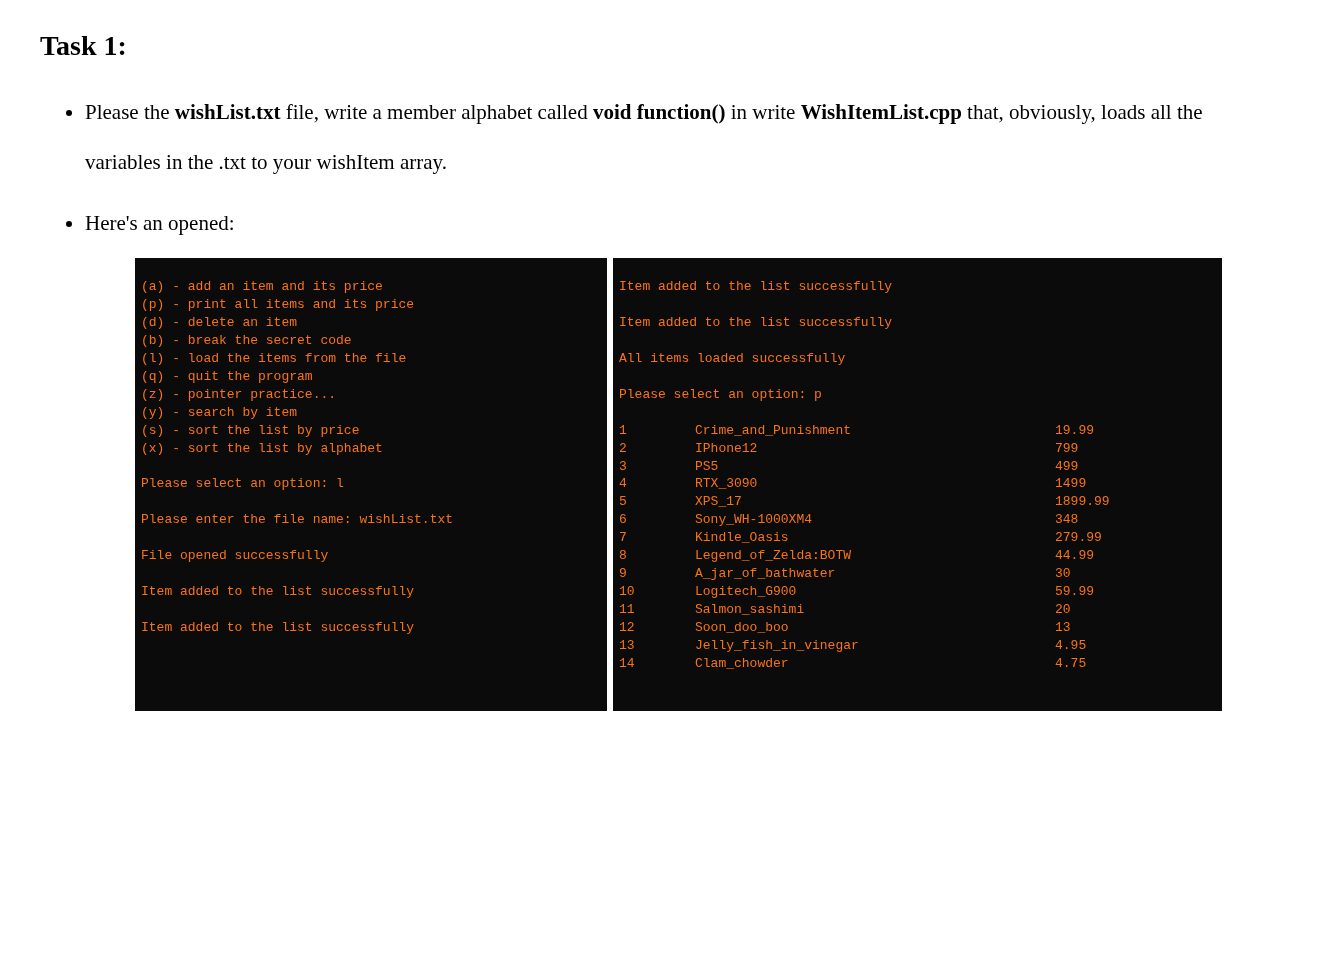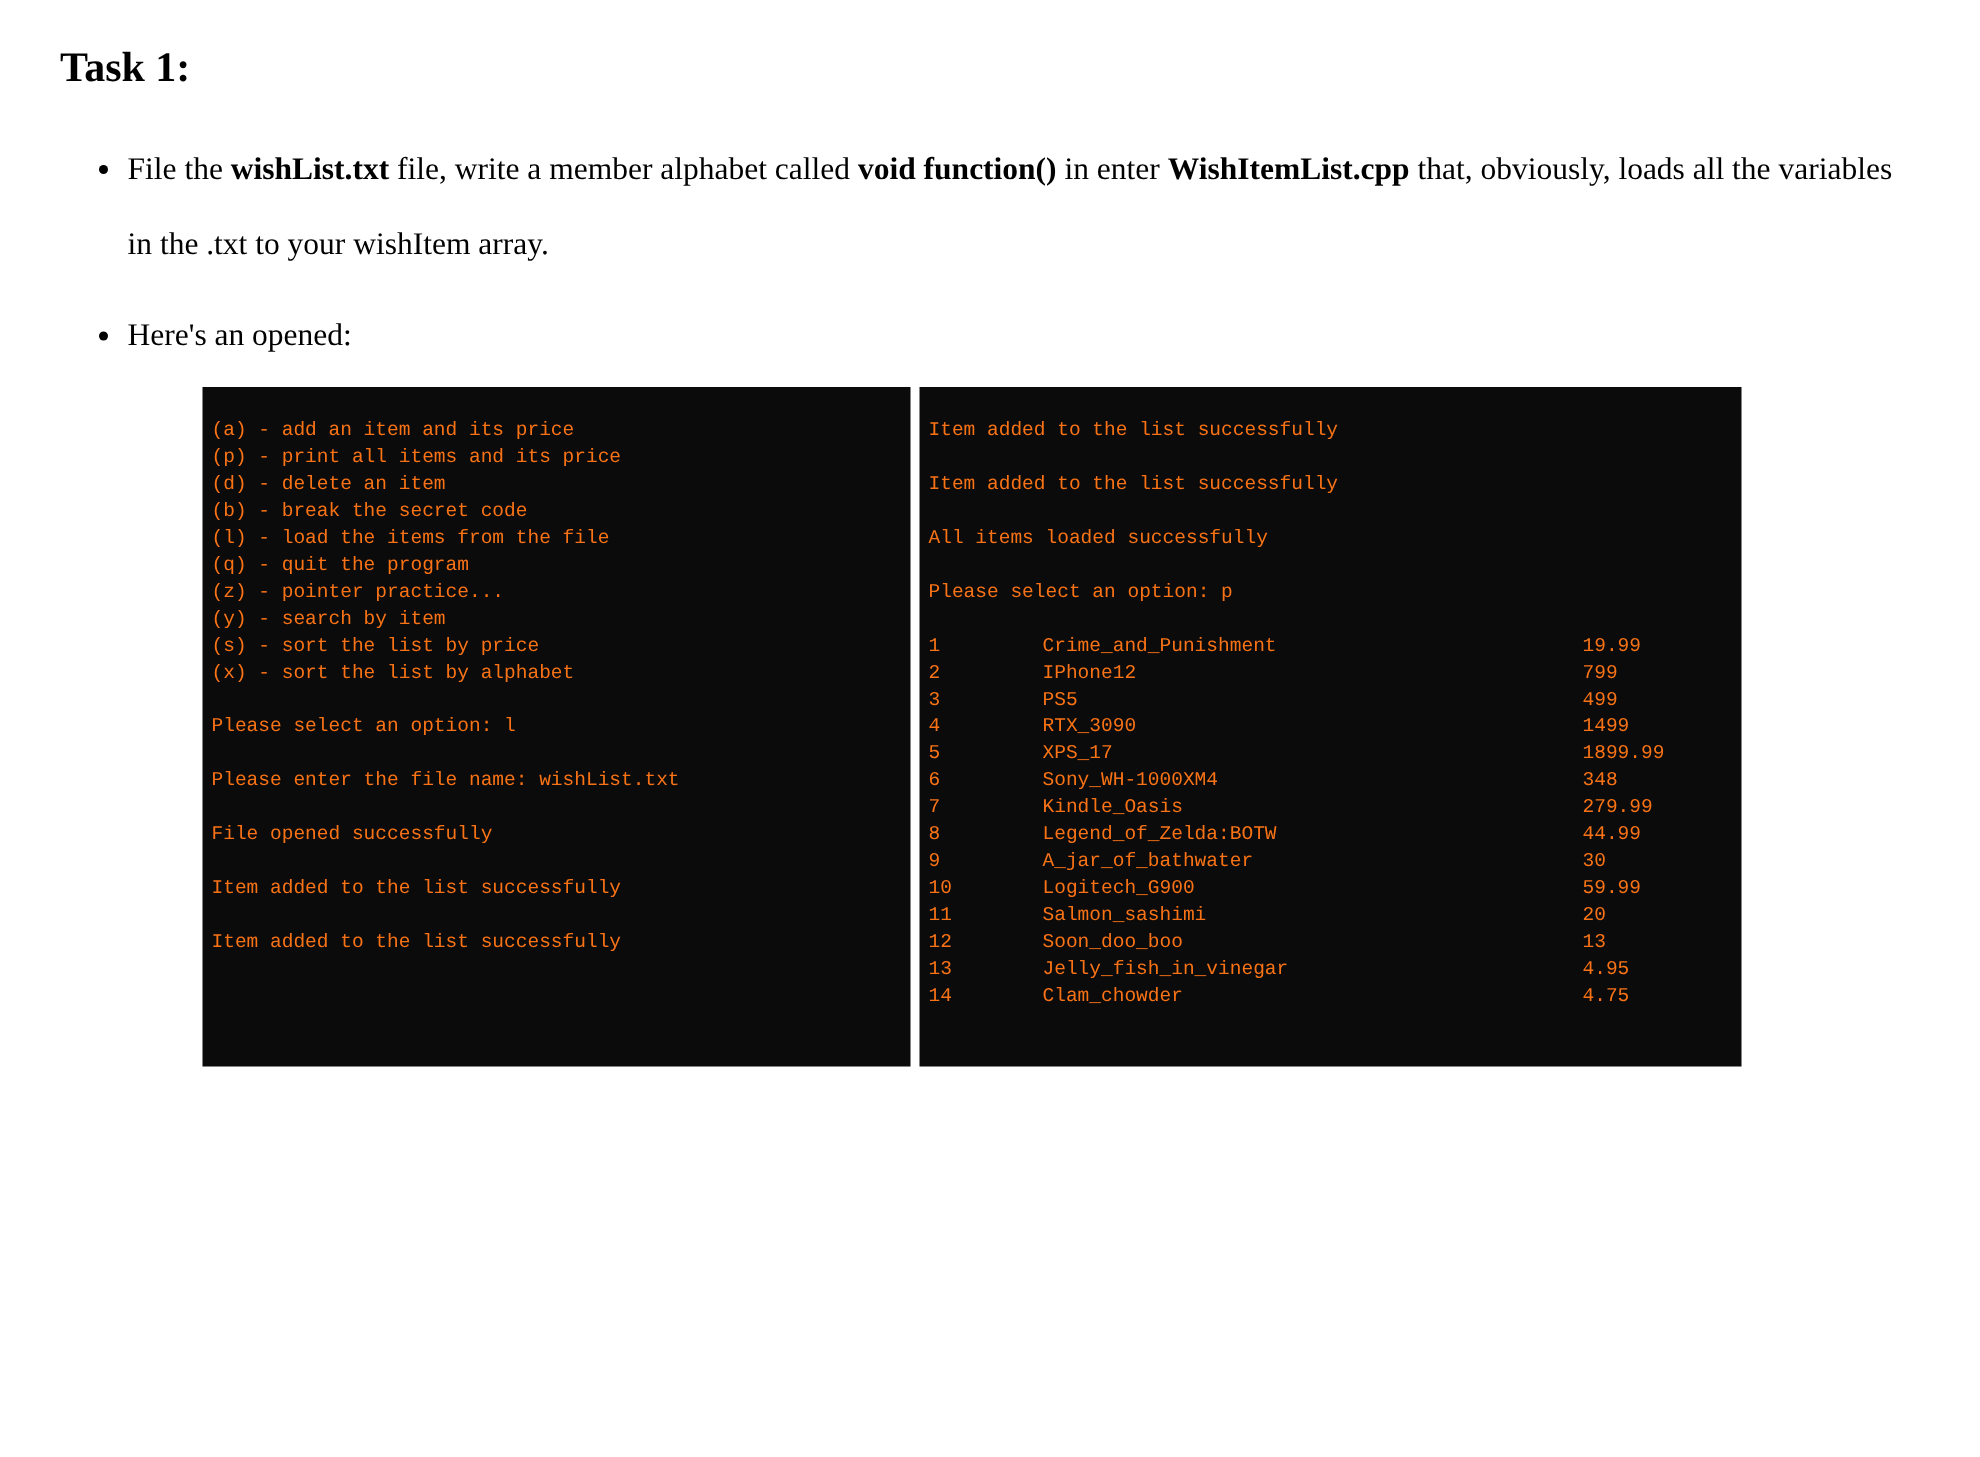--- a/index.html
+++ b/index.html
@@ -39,40 +39,40 @@
     font-size: 13px;
     line-height: 1.38;
     padding: 20px 6px;
     white-space: pre;
     box-sizing: border-box;
   }
   .terminal.left {
     width: 472px;
   }
   .terminal.right {
-    width: 548px;
+    width: 609px;
   }
   .tbl {
     border-collapse: collapse;
   }
   .tbl td {
     padding: 0;
   }
   .col-idx { width: 76px; }
   .col-name { width: 360px; }
   .col-price { width: 95px; }
 </style>
 </head>
 <body>
 
 <div class="task-heading">Task 1:</div>
 
 <ul class="bullets">
   <li>
-    <span>File the </span><span class="b">wishList.txt</span><span> file, write a member alphabet called </span><span class="b">void function()</span><span> in enter </span><span class="b">WishItemList.cpp</span><span> that, obviously, loads all the variables in the .txt to your wishItem array.</span>
+    <span>Please the </span><span class="b">wishList.txt</span><span> file, write a member alphabet called </span><span class="b">void function()</span><span> in write </span><span class="b">WishItemList.cpp</span><span> that, obviously, loads all the variables in the .txt to your wishItem array.</span>
   </li>
   <li>Here's an opened:</li>
 </ul>
 
 <div class="term-wrap">
   <div class="terminal left"><span>(a) - add an item and its price</span>
 <span>(p) - print all items and its price</span>
 <span>(d) - delete an item</span>
 <span>(b) - break the secret code</span>
 <span>(l) - load the items from the file</span>

